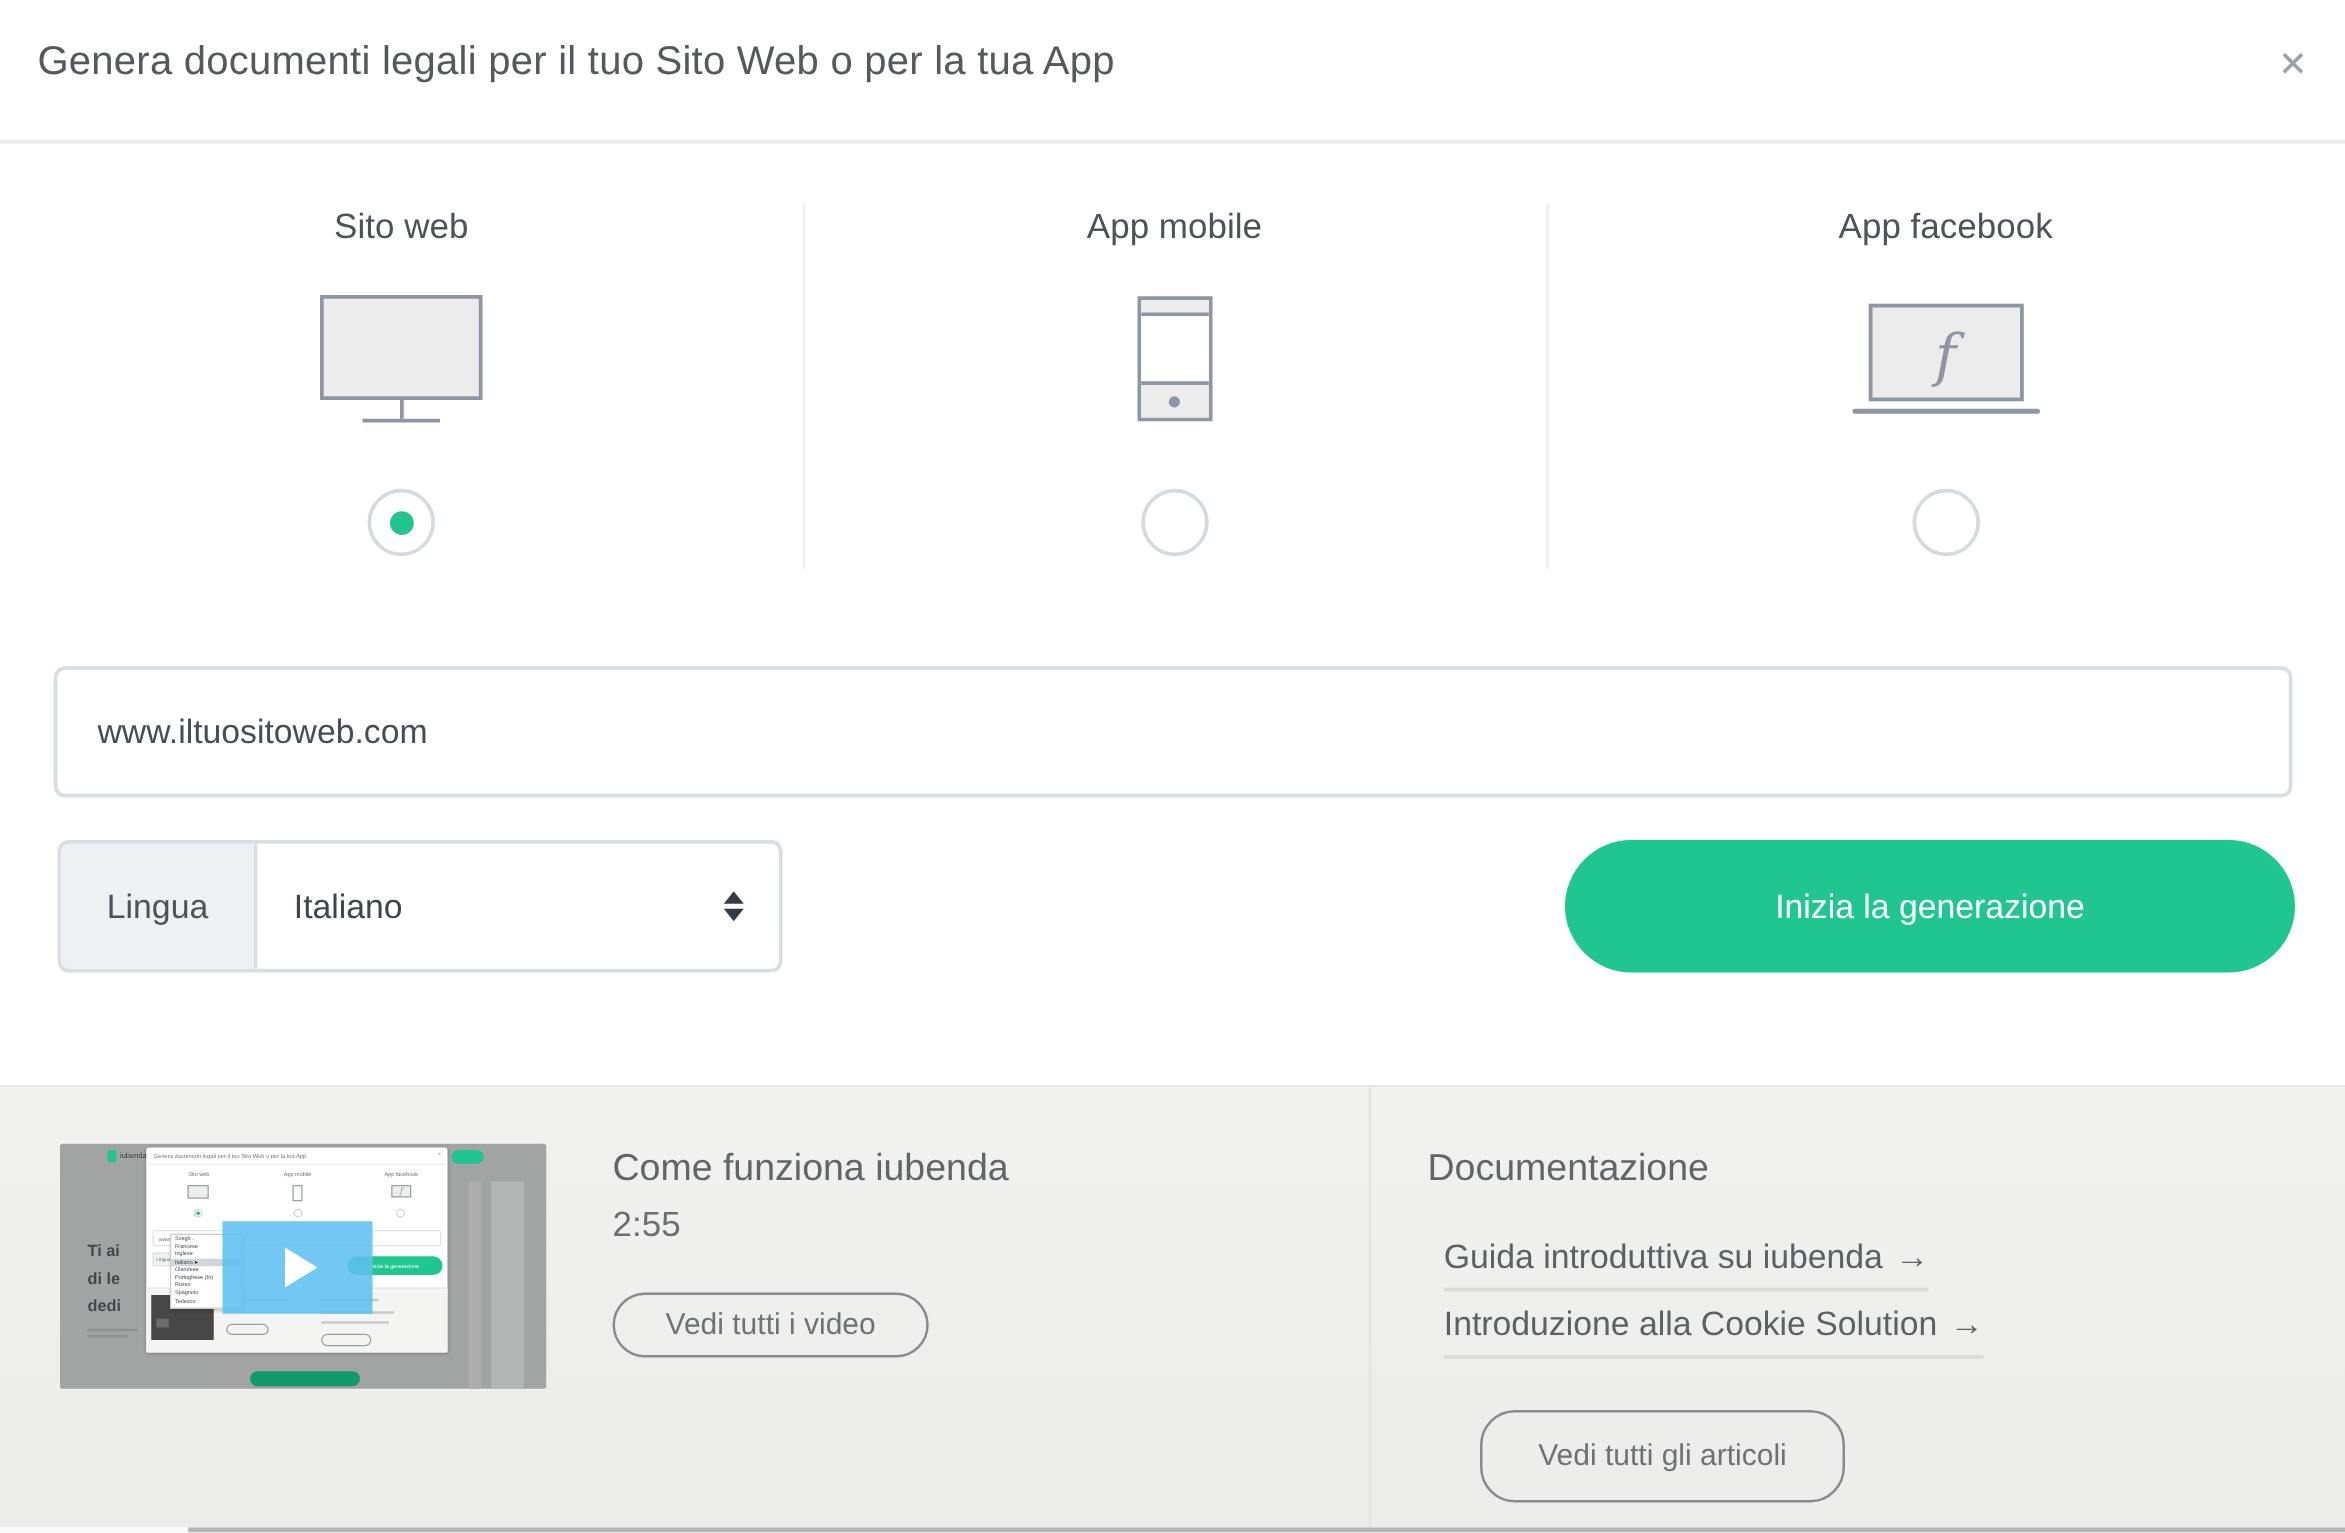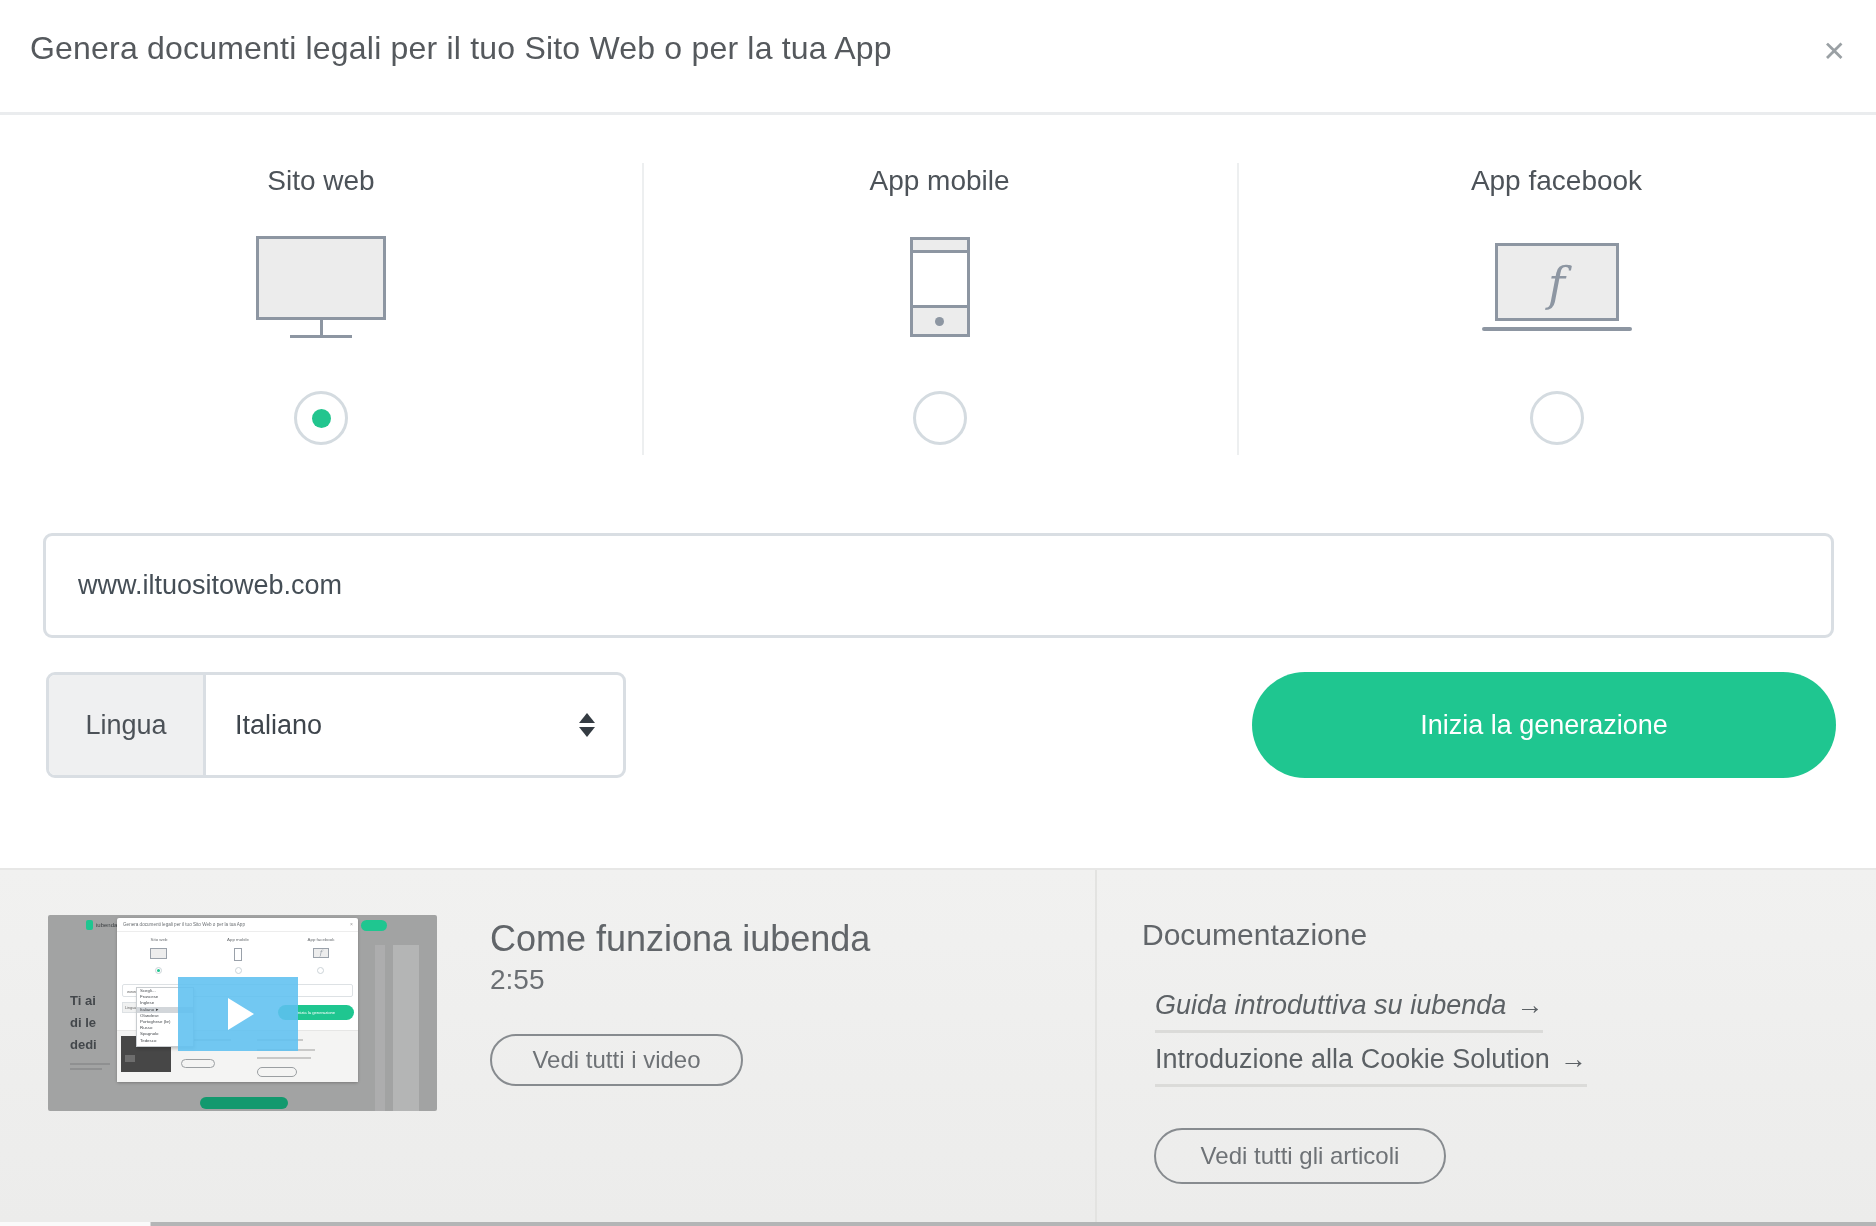--- a/index.html
+++ b/index.html
@@ -44,29 +44,29 @@
   .lang-label-box{width:157px;background:#eff0f1;border-right:3px solid #d9dee3;border-radius:6px 0 0 6px;display:flex;align-items:center;justify-content:center;font-size:27px;color:#4c5258;}
   .lang-value{flex:1;display:flex;align-items:center;padding-left:29px;font-size:27px;color:#3e454c;}
   .sort-arrows{display:flex;flex-direction:column;align-items:center;justify-content:center;gap:4px;padding-right:28px;}
   .sort-arrows .up{width:0;height:0;border-left:8px solid transparent;border-right:8px solid transparent;border-bottom:10px solid #343b42;}
   .sort-arrows .down{width:0;height:0;border-left:8px solid transparent;border-right:8px solid transparent;border-top:10px solid #343b42;}
   
   .generate-btn{position:absolute;left:1252px;top:672px;width:584px;height:106px;border:none;border-radius:53px;background:#1fc690;color:#fff;font-family:"Liberation Sans",sans-serif;font-size:27px;cursor:pointer;}
   
   .bottom-section{position:absolute;left:0;top:868px;width:1876px;height:354px;background:linear-gradient(#f1f1f0,#ececeb);border-top:2px solid #e7e7e6;}
   .section-divider{position:absolute;left:1095px;top:0;height:354px;width:2px;background:#e3e3e1;}
-  .video-title{position:absolute;left:490px;top:48px;font-size:36px;font-weight:500;color:#616569;}
+  .video-title{position:absolute;left:490px;top:48px;font-size:30px;font-weight:500;color:#616569;}
   .video-duration{position:absolute;left:490px;top:94px;font-size:28px;color:#6b6f73;}
   .pill-btn{position:absolute;border:2px solid #878b8f;border-radius:28px;background:transparent;color:#6e7276;font-family:"Liberation Sans",sans-serif;font-size:24px;cursor:pointer;}
   .videos-btn{left:490px;top:164px;width:253px;height:52px;}
   .docs-title{position:absolute;left:1142px;top:48px;font-size:30px;font-weight:400;color:#616569;}
   .doc-link{position:absolute;left:1155px;font-size:27px;color:#5c6165;padding-bottom:9px;border-bottom:3px solid #dbdbd9;cursor:pointer;white-space:nowrap;}
   .doc-link .arr{margin-left:10px;color:#5c6165;}
-  .link1{top:120px;font-style:italic;} .link2{top:174px;}
-  .articles-btn{left:1154px;top:258px;width:292px;height:56px;}
+  .link1{top:120px;} .link2{top:174px;}
+  .articles-btn{left:1184px;top:258px;width:292px;height:74px;}
   
   .video-thumb{position:absolute;left:48px;top:45px;width:389px;height:196px;background:#a2a3a3;overflow:hidden;cursor:pointer;border-radius:2px;}
   .t-art1{position:absolute;right:18px;top:30px;width:26px;height:166px;background:#b4b5b5;}
   .t-art2{position:absolute;right:52px;top:30px;width:10px;height:166px;background:#adadae;}
   .t-logo{position:absolute;left:38px;top:5px;display:flex;align-items:center;gap:3px;}
   .t-logo .mark{width:7px;height:10px;background:#1fc690;border-radius:2px;}
   .t-logo .word{font-size:6px;color:#3a3e41;}
   .t-cta{position:absolute;left:313px;top:5px;width:26px;height:11px;border-radius:6px;background:#1fc690;}
   .t-headline{position:absolute;left:22px;top:75px;font-size:13px;font-weight:bold;color:#43474b;line-height:22px;}
   .t-sub{position:absolute;left:22px;top:148px;width:40px;}

